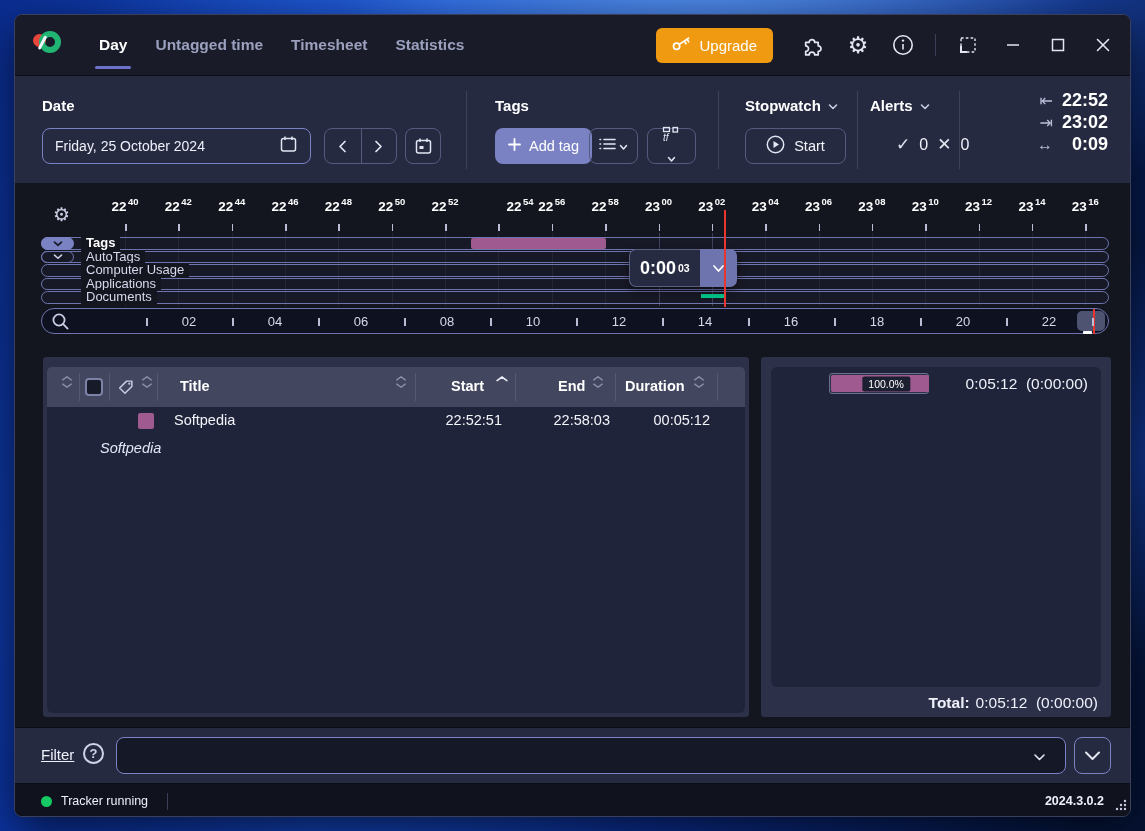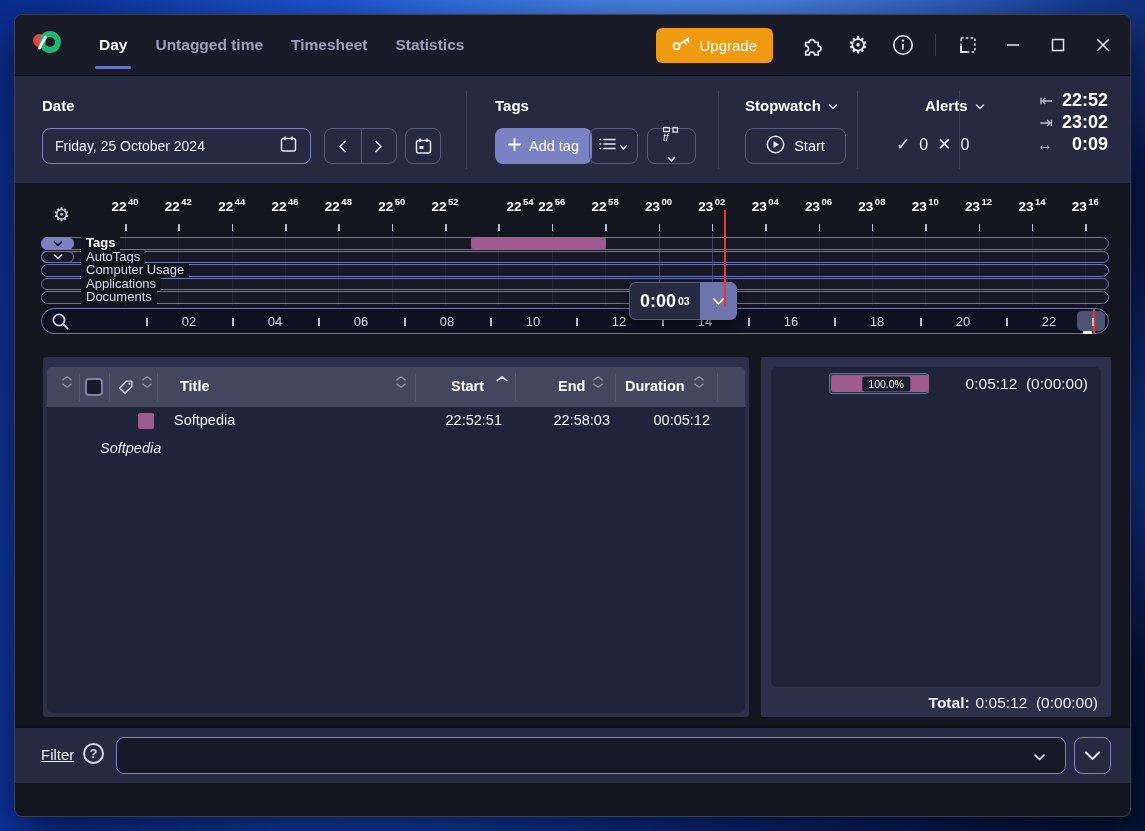--- a/index.html
+++ b/index.html
@@ -68,21 +68,21 @@
   .tgline { position:absolute; top:50px; height:73px; width:1px; background:rgba(150,156,205,0.10); }
   .tgline.hot { background:rgba(170,176,225,0.28); }
   .lane { position:absolute; left:26px; width:1068px; height:12.5px; border:1px solid #6d74ae; border-radius:7px; background:rgba(109,116,174,0.05); cursor:pointer; }
   .lane-pill { position:absolute; left:26px; width:33px; height:12.5px; border-radius:7px; display:flex; align-items:center; justify-content:center; cursor:pointer; z-index:3; }
   .lane-pill.filled { background:#7b82c4; }
   .lane-pill.outline { border:1px solid #6d74ae; }
   .lane-label { position:absolute; left:66px; font-size:13px; color:#d6d9ec; background:#13151f; padding:0 5px; line-height:14px; z-index:2; white-space:nowrap; }
   .lane-label.bold { color:#fff; font-weight:bold; }
   .tagbar { position:absolute; border-radius:2px; z-index:1; }
   .tl-tooltip { position:absolute; left:614px; top:66px; height:38px; display:flex; z-index:6; border-radius:7px;
-    box-shadow:0 4px 10px rgba(0,0,0,.45);margin-top:33px; }
+    box-shadow:0 4px 10px rgba(0,0,0,.45); }
   .tl-tooltip .val { background:#262b41; border:1px solid #5a5f82; border-right:none; border-radius:7px 0 0 7px;
     display:flex; align-items:center; padding:0 10px; color:#fff; font-size:18px; font-weight:bold; }
   .tl-tooltip .val sup { font-size:10.5px; margin-left:2px; }
   .tl-tooltip .dd { width:37px; background:#6d74ae; border-radius:0 7px 7px 0; display:flex; align-items:center; justify-content:center; cursor:pointer; }
   .greenseg { position:absolute; left:686px; top:111px; width:24px; height:3.5px; background:#00c98c; z-index:5; }
   .nowline { position:absolute; left:709px; top:27px; width:2px; height:97px; background:#e8352e; z-index:7; }
   .nav { position:absolute; left:26px; top:125px; width:1068px; height:26px; border:1px solid #6d74ae; border-radius:13px; background:#0e1120; }
   .nav-label { position:absolute; top:5px; transform:translateX(-50%); color:#d6d9ec; font-size:13px; }
   .nav-tick { position:absolute; top:9px; width:1.5px; height:8px; background:#b9bdd6; }
   .nav-sel { position:absolute; left:1035px; top:2px; width:28px; height:20px; border-radius:5px; background:rgba(157,163,214,0.45); cursor:grab; }
@@ -297,21 +297,21 @@
     <div class="start-btn">
       <span><svg width="19" height="19" viewBox="0 0 19 19">
             <circle cx="9.5" cy="9.5" r="8.2" fill="none" stroke="#e3e6f2" stroke-width="1.5"></circle>
             <polygon points="7.5,6 13,9.5 7.5,13" fill="#e3e6f2"></polygon>
           </svg></span>
       <span>Start</span>
     </div>
 
     <div class="hdr-divider" style="left:842px;"></div>
 
-    <div class="sec-label" style="left:910px;align-items:center;">
+    <div class="sec-label" style="left:855px;align-items:center;">
       <span>Alerts</span>
       <span><svg width="10" height="8">
             <polyline points="1.5,2 5,5.5 8.5,2" fill="none" stroke="#c9cde4" stroke-width="1.6" stroke-linecap="round" stroke-linejoin="round"></polyline>
           </svg></span>
     </div>
     <div class="alert-counts">
       <span class="glyph">✓</span>
       <span>0</span>
       <span class="glyph">✕</span>
       <span>0</span>
@@ -558,13 +558,29 @@
     <span class="filter-chev"><svg width="13" height="9">
           <polyline points="2,2 6.5,6.5 11,2" fill="none" stroke="#e3e6f2" stroke-width="1.6" stroke-linecap="round" stroke-linejoin="round"></polyline>
         </svg></span>
     <div class="expand-btn">
         <svg width="17" height="12">
           <polyline points="2,2.5 8.5,9 15,2.5" fill="none" stroke="#e3e6f2" stroke-width="2" stroke-linecap="round" stroke-linejoin="round"></polyline>
         </svg>
       </div>
   </div>
 
+  <div class="statusbar">
+    <div class="dot" id="tracker-dot" style="background: rgb(23, 201, 100);"></div>
+    <span class="tracker-text">Tracker running</span>
+    <div class="sb-sep"></div>
+    <span class="version">2024.3.0.2</span>
+    <span class="grip"><svg width="15" height="15">
+          <g fill="#c9cde4">
+            <circle cx="12" cy="4" r="1.2"></circle>
+            <circle cx="8" cy="8" r="1.2"></circle>
+            <circle cx="12" cy="8" r="1.2"></circle>
+            <circle cx="4" cy="12" r="1.2"></circle>
+            <circle cx="8" cy="12" r="1.2"></circle>
+            <circle cx="12" cy="12" r="1.2"></circle>
+          </g>
+        </svg></span>
+  </div>
 </div>
 
 </body></html>

